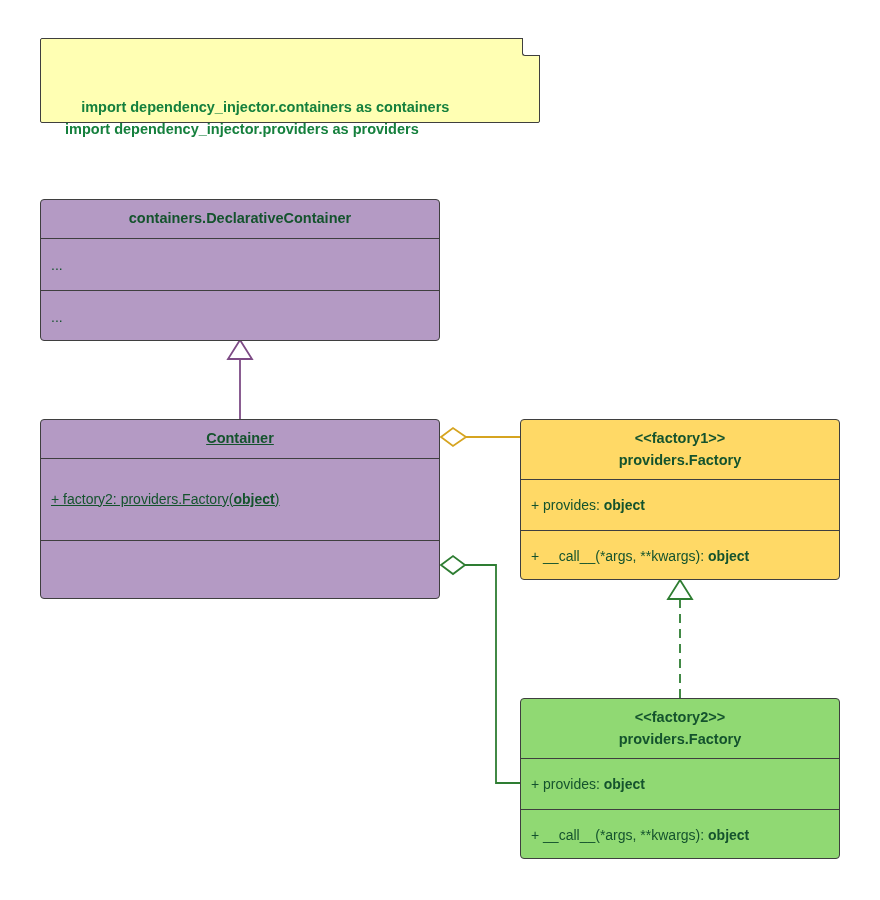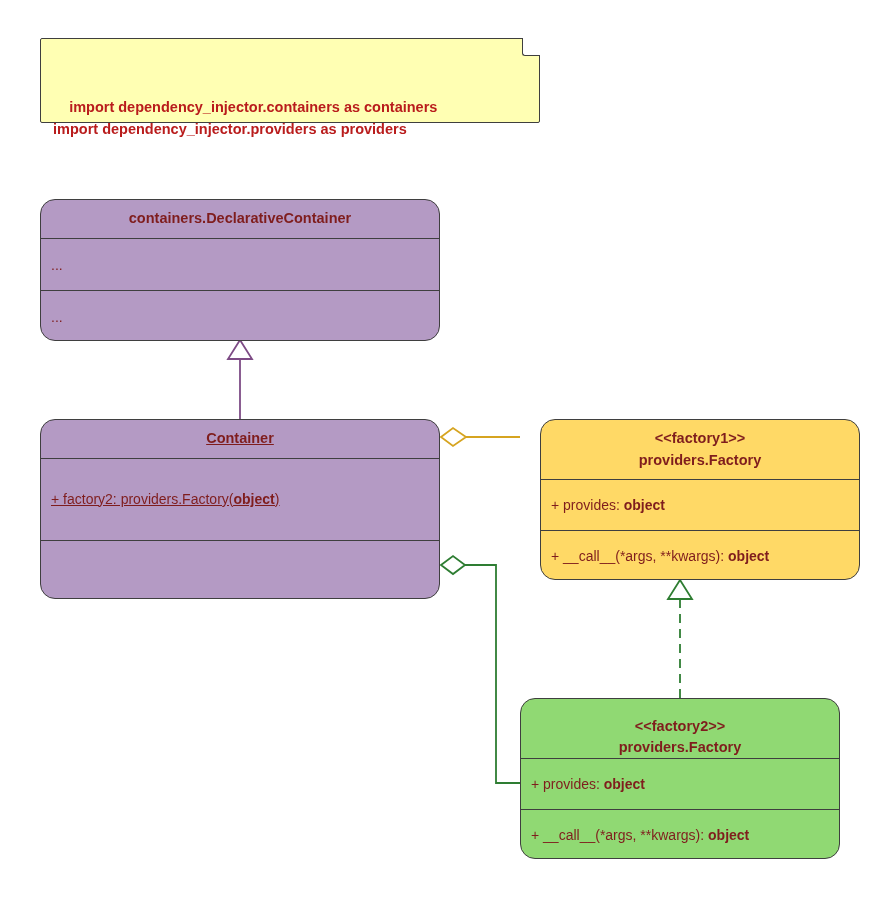--- a/index.html
+++ b/index.html
@@ -34,47 +34,47 @@
   .note {
     position: absolute;
     left: 40px;
     top: 38px;
     width: 500px;
     height: 85px;
     box-sizing: border-box;
     background: #ffffb3;
     border: 1.6px solid #3f3f3f;
     border-radius: 2px;
-    padding: 12px 14px 0 12px;
+    padding: 12px 14px 0 24px;
     font-size: 14.5px;
     font-weight: bold;
-    color: #b91c1c;
+    color: #15803d;
     line-height: 1.55;
     white-space: pre;
   }
   .note .fold {
     position: absolute;
     right: -1px;
     top: -1px;
     width: 17px;
     height: 17px;
     background: #ffffff;
     border-left: 1.6px solid #3f3f3f;
     border-bottom: 1.6px solid #3f3f3f;
     border-bottom-left-radius: 3px;
   }
 
   
   .uml {
     position: absolute;
     box-sizing: border-box;
     border: 1.6px solid #3f3f3f;
-    border-radius: 15px;
+    border-radius: 4px;
     overflow: hidden;
-    color: #7f1d1d;
+    color: #14532d;
   }
   .uml .row {
     box-sizing: border-box;
     border-top: 1.6px solid #3f3f3f;
     padding: 8px 10px;
     font-size: 14px;
     display: flex;
     flex-direction: column;
     justify-content: center;
   }
@@ -83,21 +83,21 @@
     font-size: 14.5px;
     font-weight: bold;
     text-align: center;
     display: flex;
     flex-direction: column;
     align-items: center;
     justify-content: center;
     line-height: 1.45;
   }
   .purple { background: #b49ac4; }
-  .yellow { background: #ffd966; margin-left: 20px; }
+  .yellow { background: #ffd966; }
   .green  { background: #90d973; }
 
   .attr-line {
     font-size: 14px;
     line-height: 1.55;
     text-decoration: underline;
     white-space: pre;
   }
   .mem-line {
     font-size: 14px;
@@ -122,21 +122,21 @@
 
   #factory1 {
     left: 520px; top: 419px; width: 320px; height: 161px;
   }
   #factory1 .title { height: 59px; }
   #factory1 .row { height: 51px; }
 
   #factory2 {
     left: 520px; top: 698px; width: 320px; height: 161px;
   }
-  #factory2 .title { height: 59px; justify-content: flex-end; }
+  #factory2 .title { height: 59px; }
   #factory2 .row { height: 51px; }
 </style>
 </head>
 <body>
 
 <div id="canvas">
 
   <svg class="edges" viewBox="0 0 880 900">
 
     <g>

